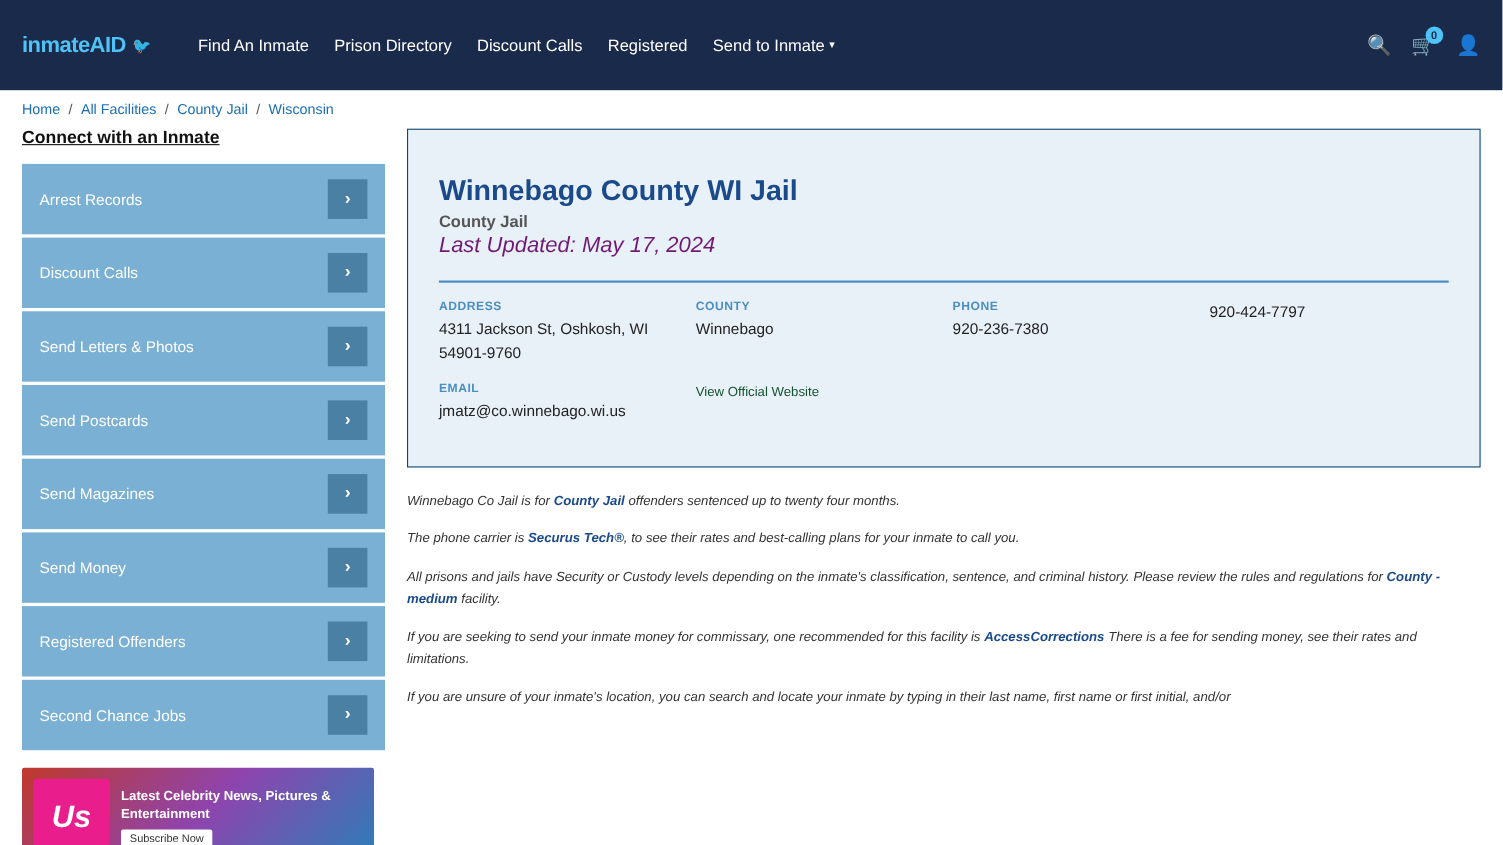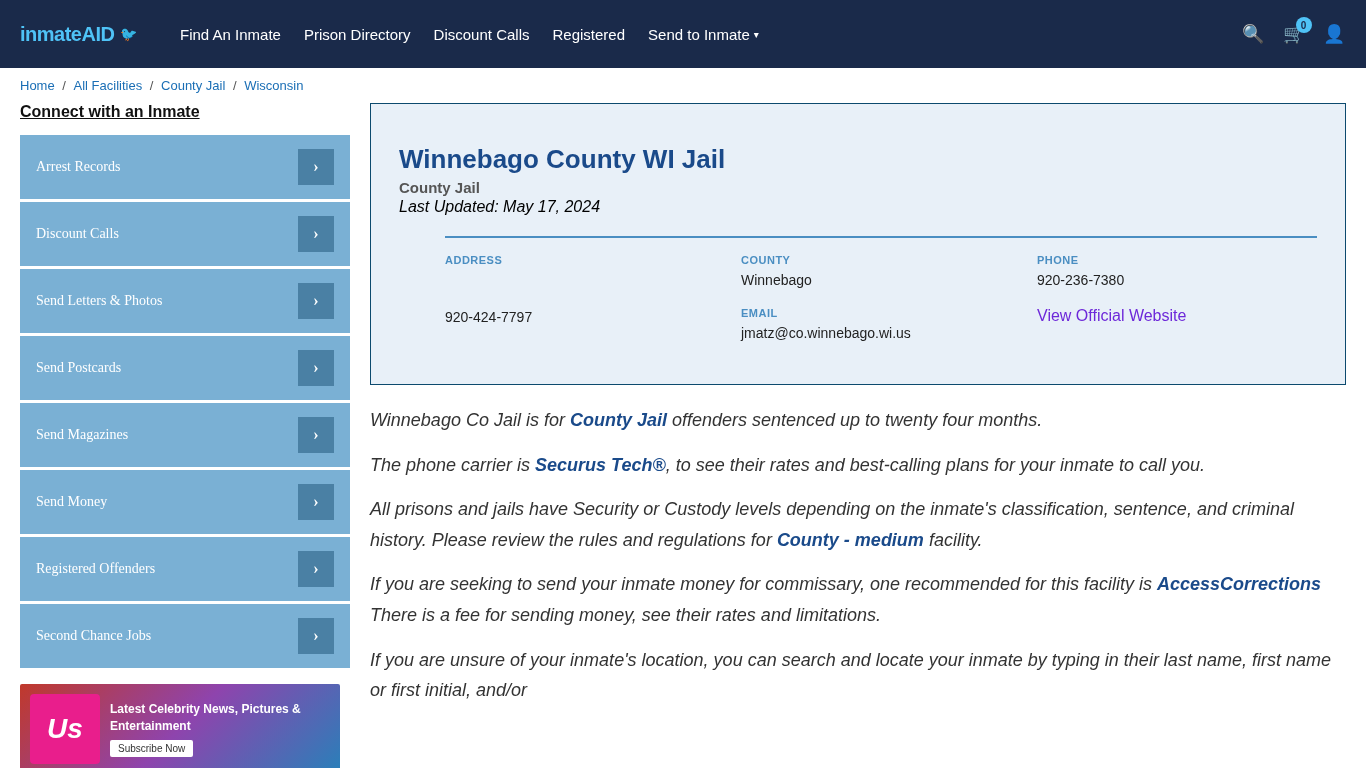--- a/index.html
+++ b/index.html
@@ -4,21 +4,21 @@
   <style>
     * { margin: 0; padding: 0; box-sizing: border-box; }
     body { font-family: Arial, sans-serif; font-size: 14px; color: #333; background: #fff; }
 
     
     .header {
       background: #1a2a4a;
       display: flex;
       align-items: center;
       padding: 0 20px;
-      height: 68px;
+      height: 82px;
       gap: 30px;
     }
     .logo {
       display: flex;
       align-items: center;
       gap: 6px;
       min-width: 130px;
     }
     .logo-text {
       color: #fff;
@@ -114,21 +114,20 @@
       display: flex;
       align-items: center;
       justify-content: space-between;
       background: #7ab0d4;
       color: #fff;
       padding: 14px 16px;
       cursor: pointer;
       font-size: 14px;
       font-weight: 500;
       text-decoration: none;
-      font-family: Liberation Serif, serif;
     }
     .sidebar-arrow {
       background: #4a80a4;
       width: 36px;
       height: 36px;
       display: flex;
       align-items: center;
       justify-content: center;
       font-size: 16px;
       font-weight: bold;
@@ -196,56 +195,55 @@
       color: #1a4a8a;
       margin-bottom: 4px;
     }
     .facility-type {
       font-size: 15px;
       font-weight: bold;
       color: #555;
       margin-bottom: 2px;
     }
     .facility-updated {
-      font-size: 16px;
-      color: #000000;
+      font-size: 20px;
+      color: #701a75;
       font-style: italic;
       margin-bottom: 20px;
     }
     .facility-info {
       display: grid;
-      grid-template-columns: 1fr 1fr 1fr;
+      grid-template-columns: 1fr 1fr 1fr 1fr;
       gap: 16px;
       border-top: 2px solid #4a8ec2;
       padding-top: 16px;
-      margin-left: 46px;
     }
     .info-group { }
     .info-label {
       font-size: 11px;
       font-weight: bold;
       color: #4a8ec2;
       letter-spacing: 0.5px;
       text-transform: uppercase;
       margin-bottom: 4px;
     }
     .info-value {
       font-size: 14px;
       color: #222;
       line-height: 1.5;
     }
     .info-link {
-      color: #6d28d9;
+      color: #14532d;
       text-decoration: none;
-      font-size: 16px;
+      font-size: 12px;
     }
 
     
     .description {
-      font-size: 18px;
+      font-size: 12px;
       line-height: 1.7;
       color: #333;
     }
     .description p {
       margin-bottom: 14px;
       font-style: italic;
     }
     .desc-bold { font-weight: bold; color: #1a4a8a; }
     .desc-link { color: #1a4a8a; font-weight: bold; text-decoration: none; }
   </style>
@@ -345,20 +343,21 @@
   <main class="content">
 
     <div class="facility-card">
       <h1 class="facility-name">Winnebago County WI Jail</h1>
       <div class="facility-type">County Jail</div>
       <div class="facility-updated">Last Updated: May 17, 2024</div>
 
       <div class="facility-info">
         <div class="info-group">
           <div class="info-label">ADDRESS</div>
+          <div class="info-value">4311 Jackson St, Oshkosh, WI 54901-9760</div>
         </div>
         <div class="info-group">
           <div class="info-label">COUNTY</div>
           <div class="info-value">Winnebago</div>
         </div>
         <div class="info-group">
           <div class="info-label">PHONE</div>
           <div class="info-value">920-236-7380</div>
         </div>
         <div class="info-group">

